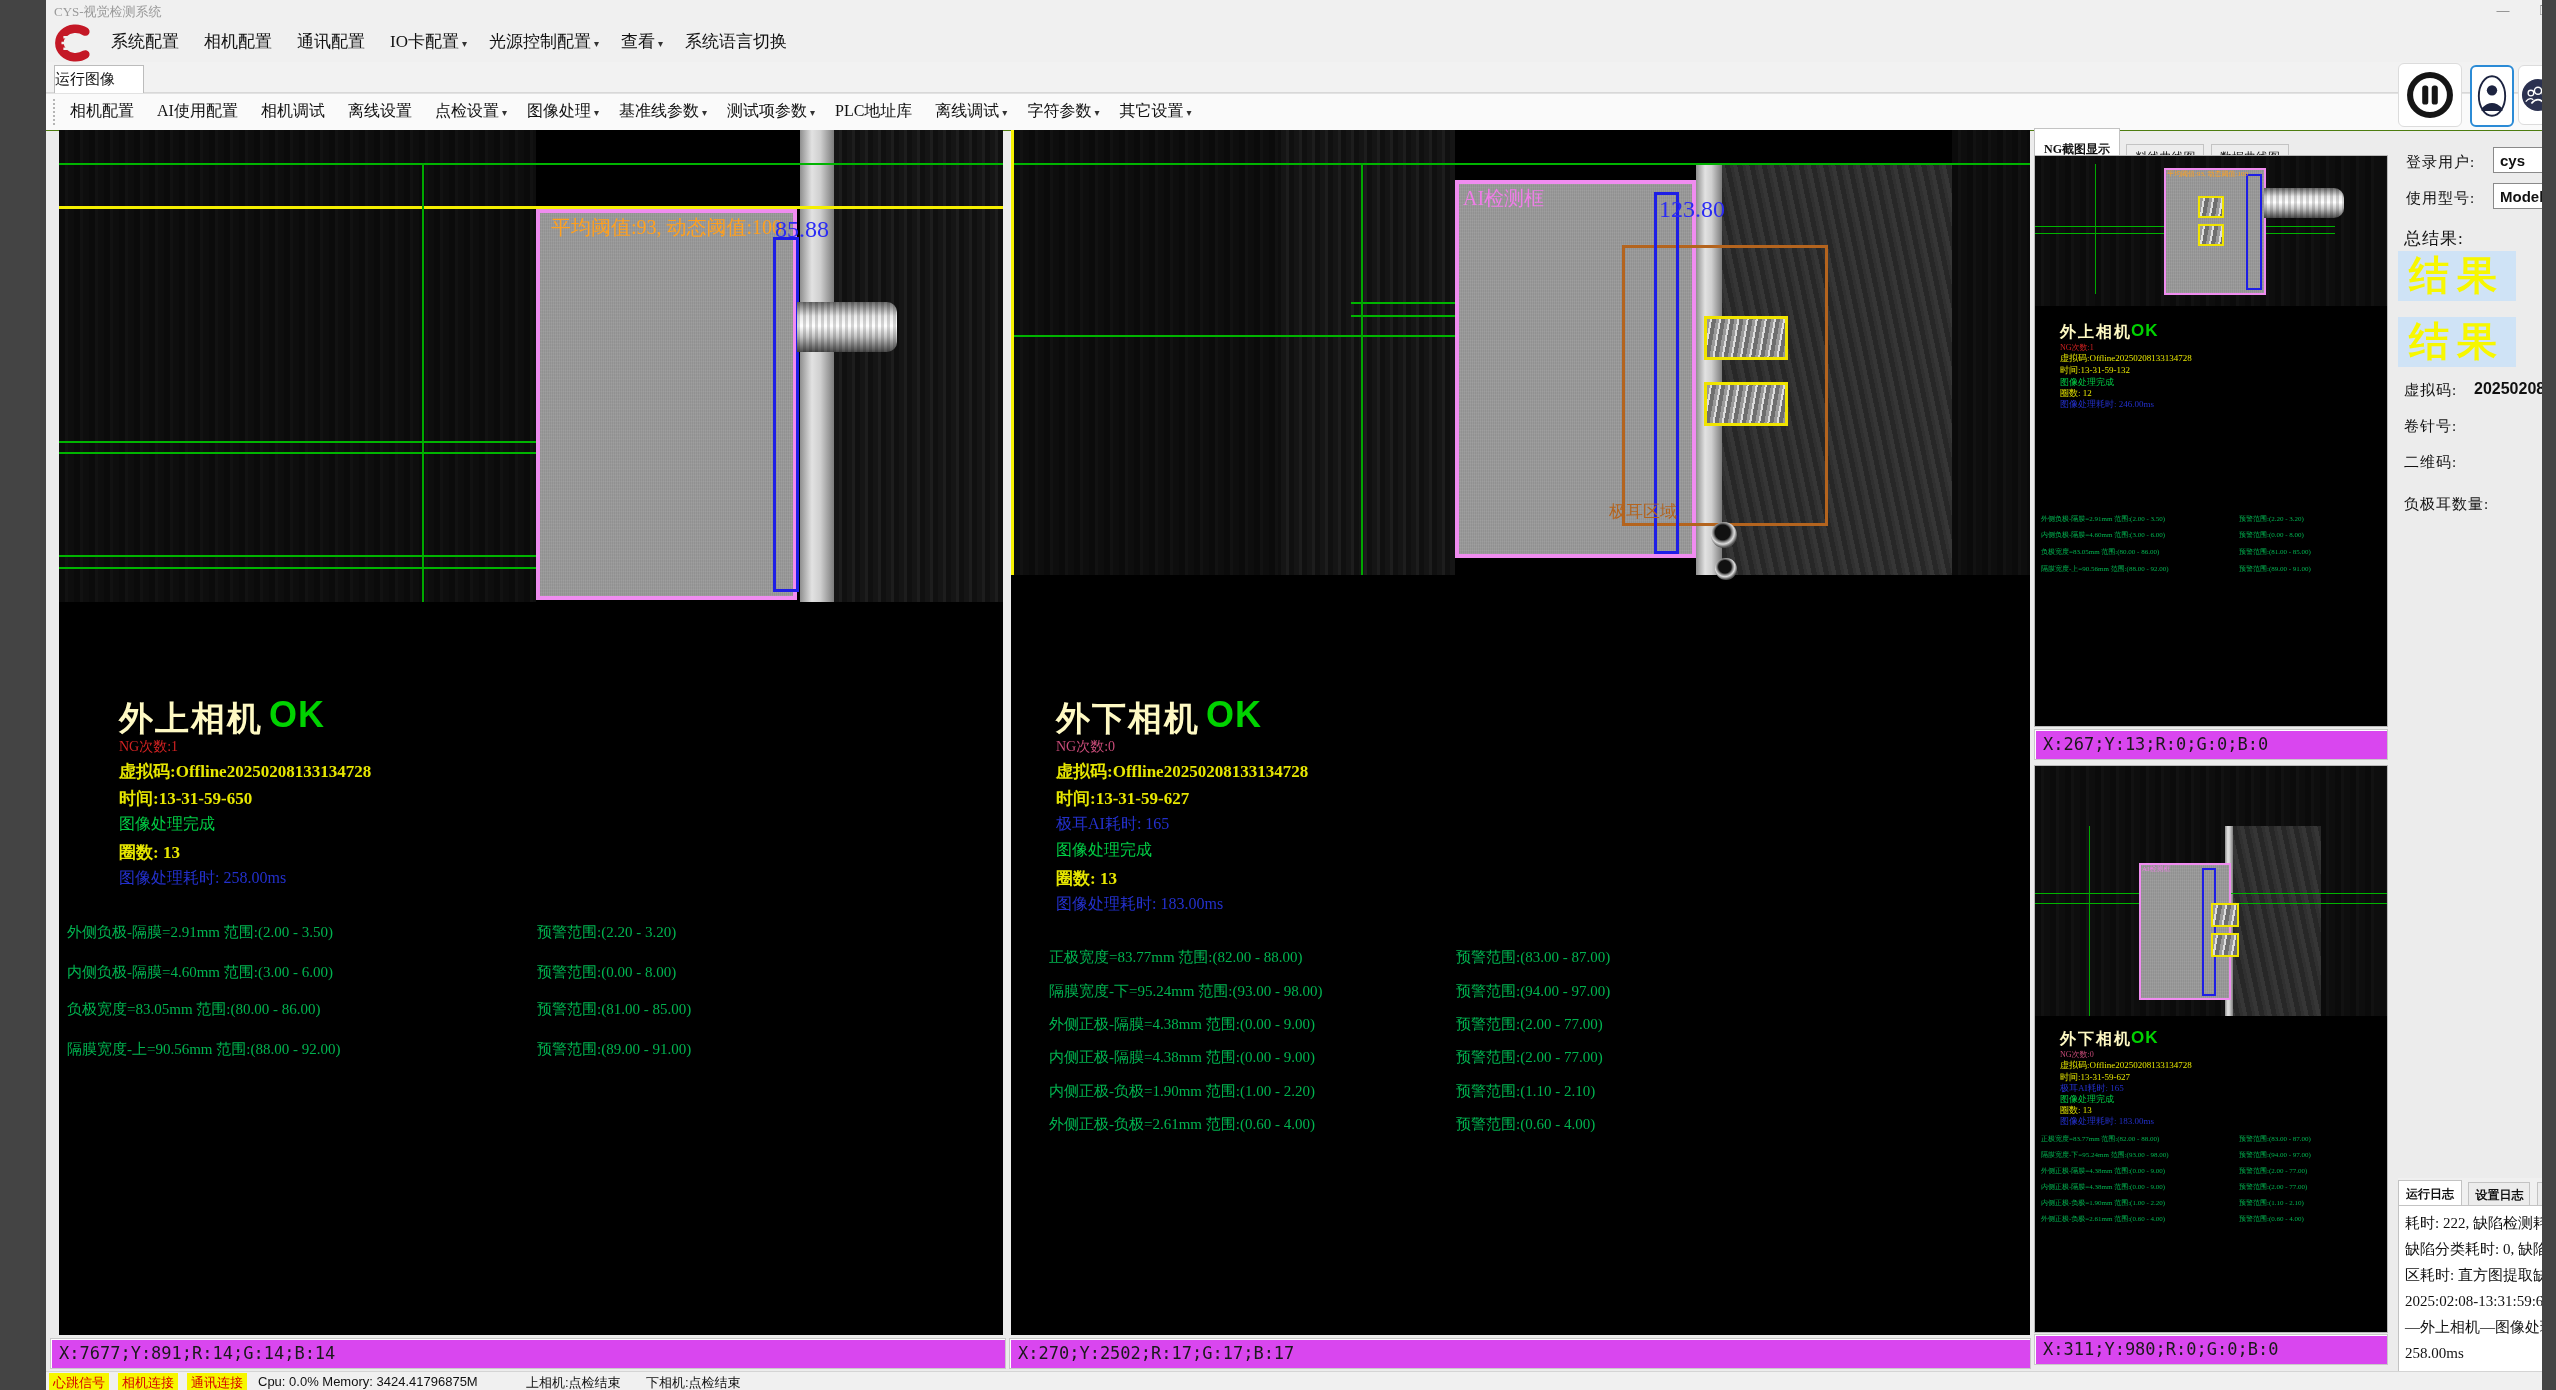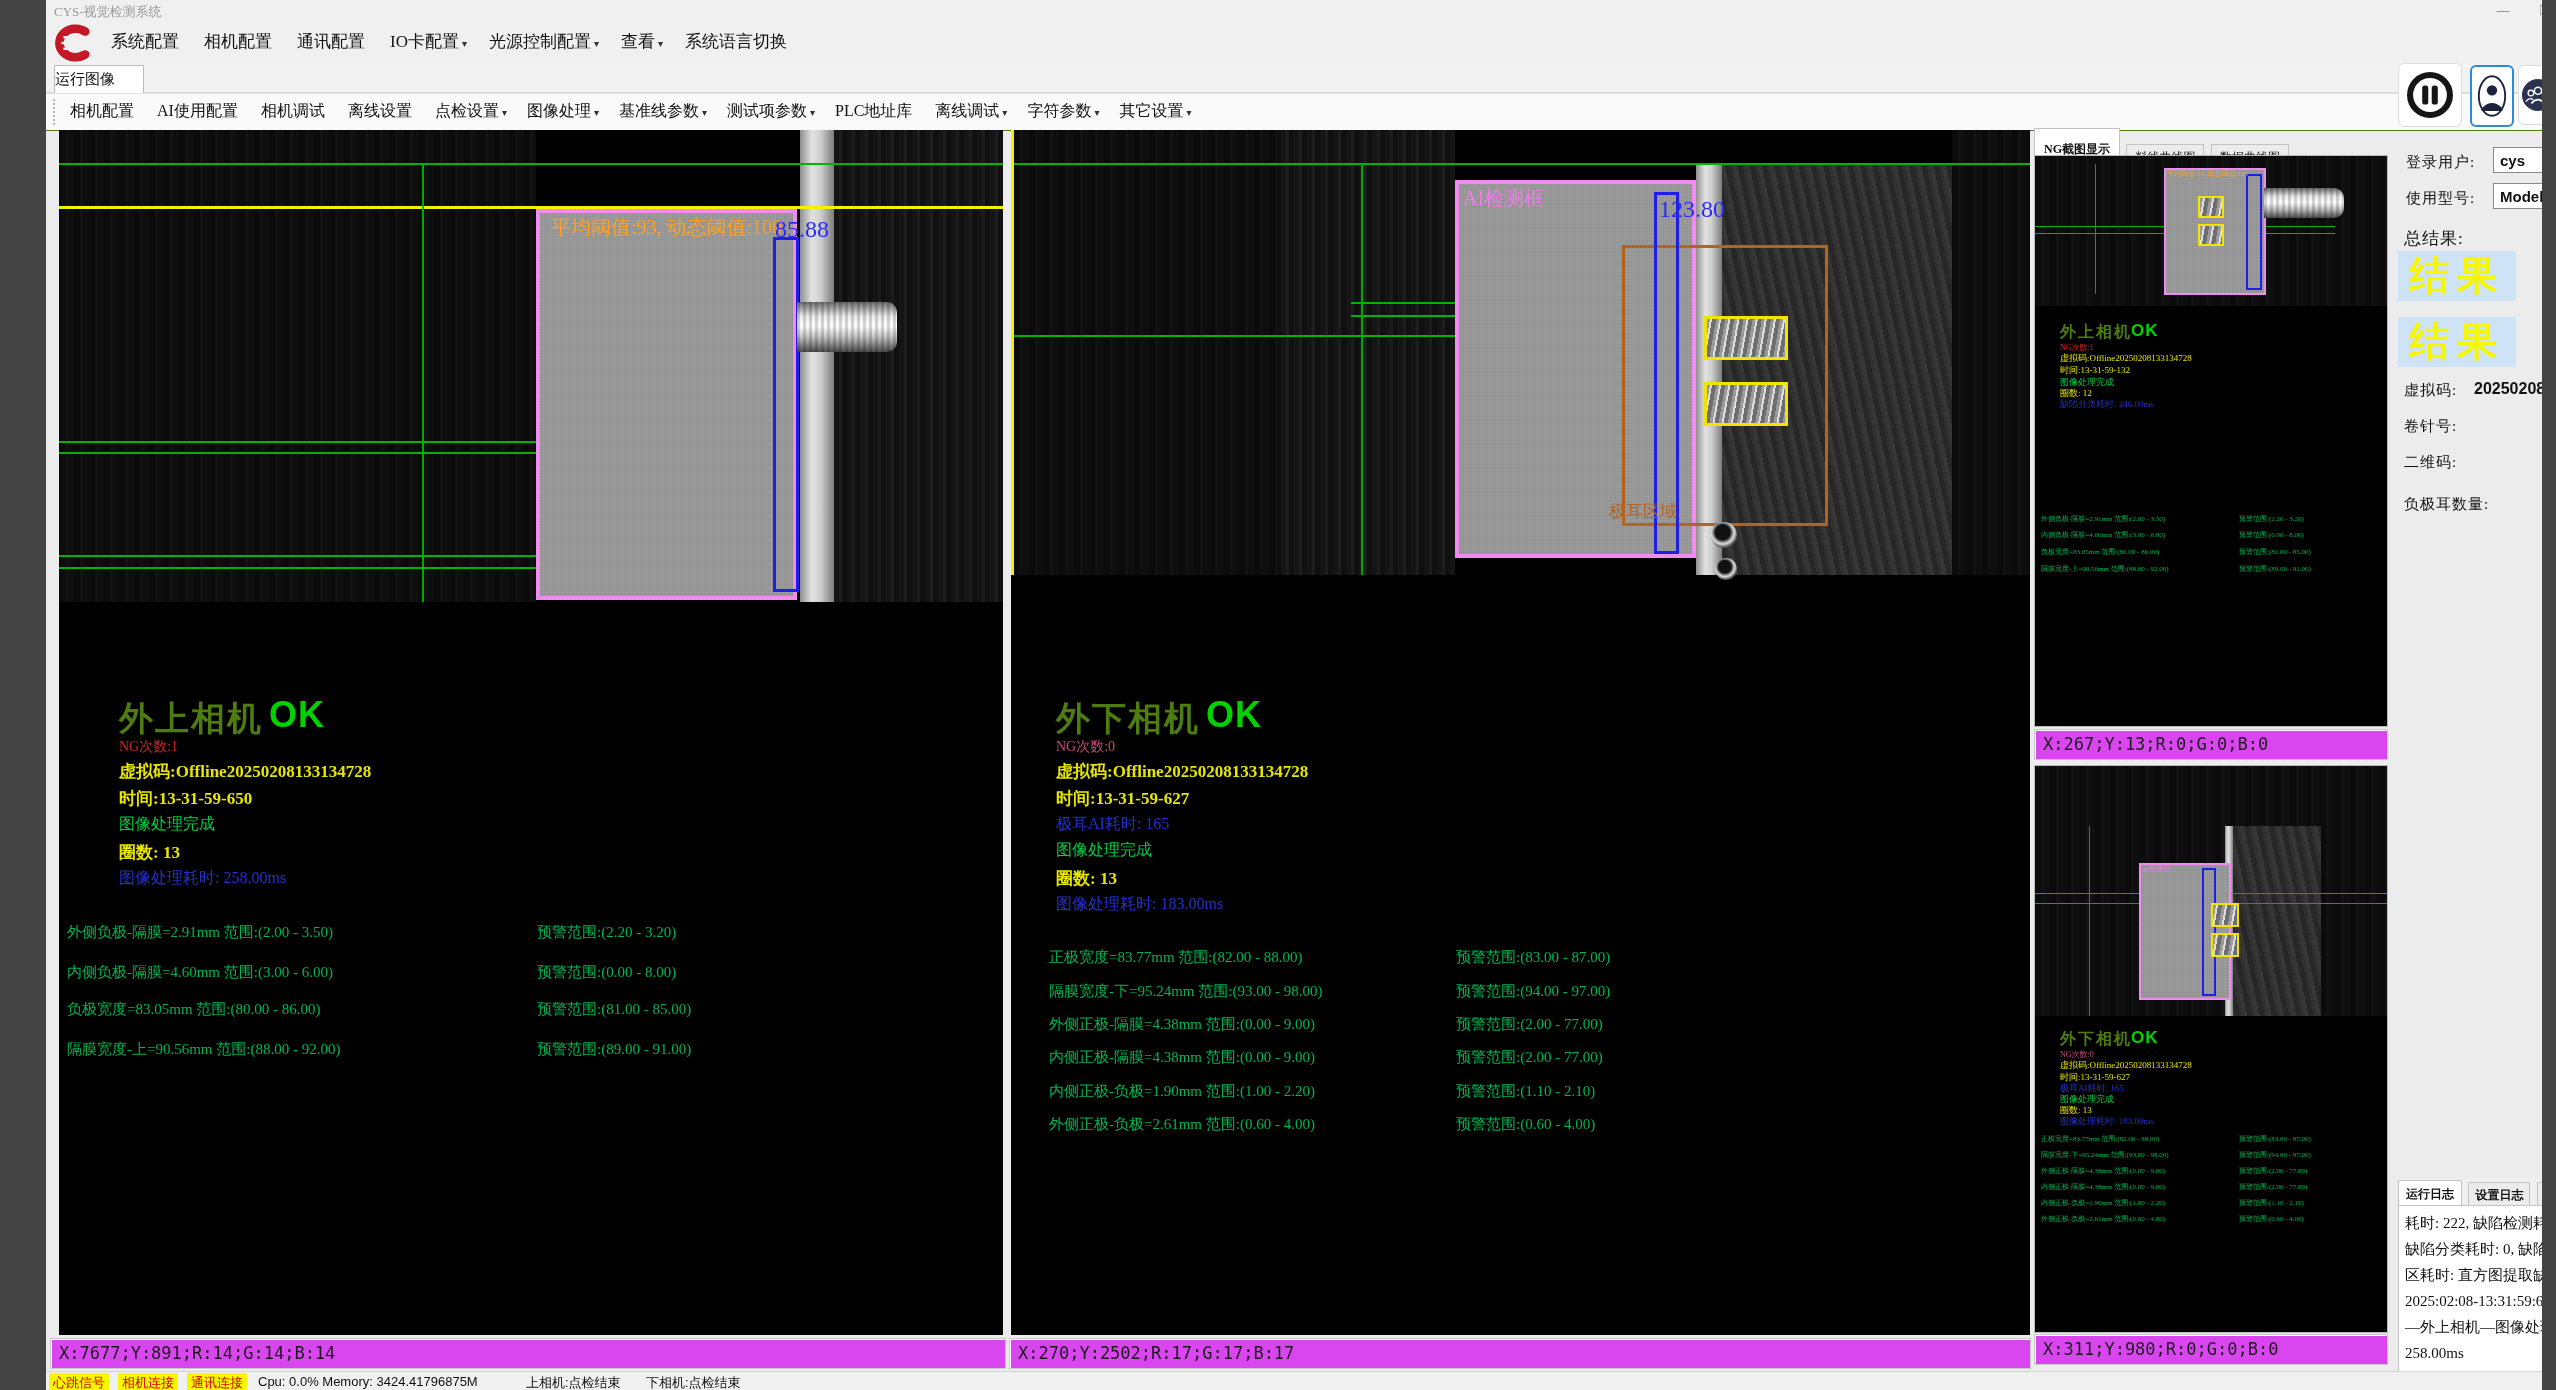--- a/index.html
+++ b/index.html
@@ -41,21 +41,21 @@
   .bluebox{border:3px solid #1e1ee6;}
   .orangebox{border:3px solid #b4641e;}
   .yellowbox{border:3px solid #f0e400;background:repeating-linear-gradient(100deg,#9a9a9a 0 3px,#dedede 3px 5px,#6e6e6e 5px 9px);}
   .pin{background:linear-gradient(180deg,#6a6a6a 0%,#e8e8e8 28%,#fff 48%,#c2c2c2 70%,#4a4a4a 100%);
        border-radius:0 10px 10px 0;}
   .pin:before{content:"";position:absolute;inset:0;border-radius:inherit;
        background:repeating-linear-gradient(90deg,rgba(0,0,0,.16) 0 3px,rgba(0,0,0,0) 3px 6px);}
   .bolt{border-radius:50%;background:radial-gradient(circle at 45% 40%,#111 0 35%,#888 45%,#ddd 55%,#555 70%,#222 100%);}
   
   .yel{color:#e6e600;}.grn{color:#00cc44;}.blut{color:#2330cc;}.meas{color:#00b450;}
-  .camtitle{color:#4d7c0f;font-weight:bold;letter-spacing:2px;}
+  .camtitle{color:#fef9c3;font-weight:bold;letter-spacing:2px;}
   .oktxt{color:#00d200;font-weight:bold;font-family:"Liberation Sans",sans-serif;letter-spacing:1px;}
   
   .sidetab{position:relative;display:inline-block;font-size:12px;font-family:"Liberation Serif",serif;
            padding:4px 8px;border:1px solid #c3c3c3;border-bottom:none;background:#ececec;color:#111;margin-right:2px;vertical-align:bottom;}
   .sidetab.active{background:#fff;font-weight:bold;padding:12px 9px;}
   .thumb{background:#000;border:1px solid #b9b9b9;overflow:hidden;}
   
   .iconbtn{background:#fff;border:1px solid #dcdcdc;border-radius:6px;display:flex;align-items:center;justify-content:center;}
   .lbl{font-family:"Liberation Serif",serif;font-size:15px;color:#111;letter-spacing:1px;}
   .inputbox{background:#fff;border:1px solid #8a8a8a;font-size:15px;font-weight:bold;color:#111;
@@ -246,21 +246,21 @@
       <div class="abs yellowbox" style="left:163px;top:68px;width:22px;height:18px;border-width:2px"></div>
       <div class="abs pin" style="left:229px;top:32px;width:80px;height:30px"></div>
       <span class="t serif" style="left:132px;top:13px;font-size:7px;color:#ffa01e">平均阈值:93, 动态阈值:100</span>
       <span class="t serif camtitle" style="left:25px;top:166px;font-size:16px">外上相机</span>
       <span class="t oktxt" style="left:96px;top:165px;font-size:17px">OK</span>
       <span class="t serif" style="left:25px;top:186px;font-size:8px;color:#d22222">NG次数:1</span>
       <span class="t serif yel" style="left:25px;top:196px;font-size:9px">虚拟码:Offline20250208133134728</span>
       <span class="t serif yel" style="left:25px;top:208px;font-size:9px">时间:13-31-59-132</span>
       <span class="t serif grn" style="left:25px;top:220px;font-size:9px">图像处理完成</span>
       <span class="t serif yel" style="left:25px;top:231px;font-size:9px">圈数: 12</span>
-      <span class="t serif blut" style="left:25px;top:242px;font-size:9px">缺陷分类耗时: 246.00ms</span>
+      <span class="t serif blut" style="left:25px;top:242px;font-size:9px">图像处理耗时: 246.00ms</span>
       <span class="minirow" style="left:6px;top:358px">外侧负极-隔膜=2.91mm 范围:(2.00 - 3.50)</span>
       <span class="minirow" style="left:204px;top:358px">预警范围:(2.20 - 3.20)</span>
       <span class="minirow" style="left:6px;top:374px">内侧负极-隔膜=4.60mm 范围:(3.00 - 6.00)</span>
       <span class="minirow" style="left:204px;top:374px">预警范围:(0.00 - 8.00)</span>
       <span class="minirow" style="left:6px;top:391px">负极宽度=83.05mm 范围:(80.00 - 86.00)</span>
       <span class="minirow" style="left:204px;top:391px">预警范围:(81.00 - 85.00)</span>
       <span class="minirow" style="left:6px;top:408px">隔膜宽度-上=90.56mm 范围:(88.00 - 92.00)</span>
       <span class="minirow" style="left:204px;top:408px">预警范围:(89.00 - 91.00)</span>
     </div>
     <div class="abs statusbox" style="left:0;top:601px;width:352px;height:29px">

